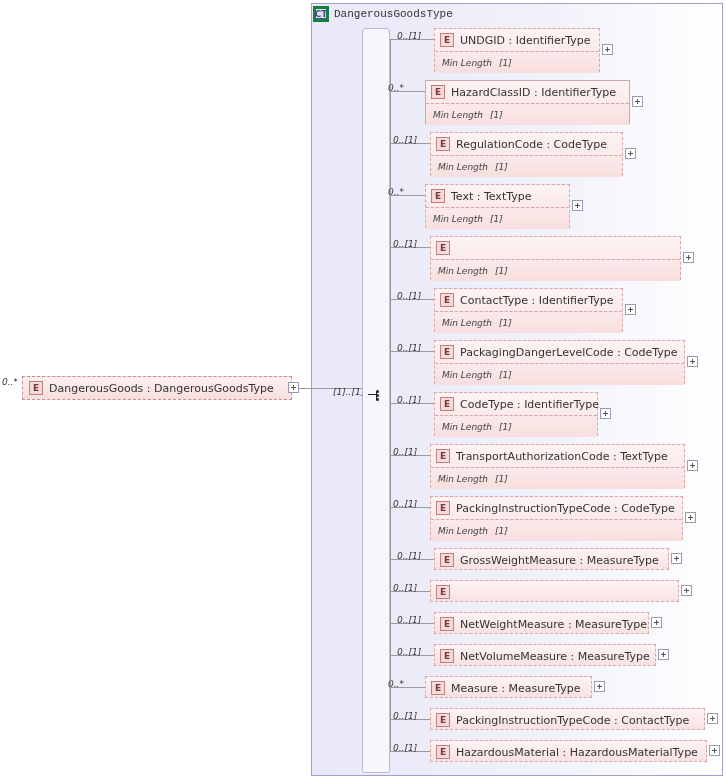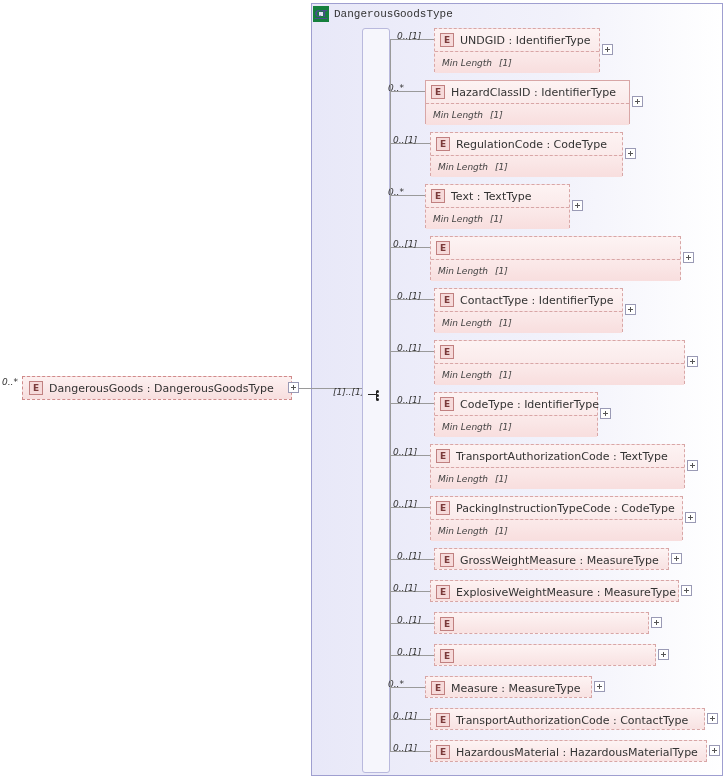--- a/index.html
+++ b/index.html
@@ -22,21 +22,21 @@
     background:linear-gradient(to right,#e8e8f8,#f2f2fb 60%,#ffffff);
     box-sizing:border-box;
   }
   .ct-header{
     position:absolute;left:313px;top:5px;
     display:flex;align-items:center;gap:5px;
     height:18px;
   }
   .ct-badge{
     width:16px;height:16px;
-    border:6px solid #15803d;
+    border:3px solid #15803d;
     background:#e3e3f4;
     color:#4b4b8f;
     font-size:9px;font-weight:bold;
     display:flex;align-items:center;justify-content:center;
     box-sizing:border-box;
     text-decoration:underline;
   }
   .ct-title{font-size:11px;color:#333;font-family:Liberation Mono, monospace;}
 
   
@@ -229,20 +229,21 @@
           <span>Min Length</span>
           <span class="cnt">[1]</span>
         </div>
       </div>
       <div class="plus" style="left: 625px; top: 304px;"></div>
       <div class="ln h" style="left: 390px; top: 351px; width: 44px;"></div>
       <div class="occ-label" style="left: 397px; top: 343px;">0..[1]</div>
       <div class="child dashed" style="left: 434px; top: 340px; width: 251px; height: 44px;">
         <div class="row1">
           <span class="e-badge">E</span>
+          <span class="name">PackagingDangerLevelCode : CodeType</span>
         </div>
         <div class="facet">
           <span>Min Length</span>
           <span class="cnt">[1]</span>
         </div>
       </div>
       <div class="plus" style="left: 687px; top: 356px;"></div>
       <div class="ln h" style="left: 390px; top: 403px; width: 44px;"></div>
       <div class="occ-label" style="left: 397px; top: 395px;">0..[1]</div>
       <div class="child dashed" style="left: 434px; top: 392px; width: 164px; height: 44px;">
@@ -289,55 +290,56 @@
           <span class="e-badge">E</span>
           <span class="name">GrossWeightMeasure : MeasureType</span>
         </div>
       </div>
       <div class="plus" style="left: 671px; top: 553px;"></div>
       <div class="ln h" style="left: 390px; top: 591px; width: 40px;"></div>
       <div class="occ-label" style="left: 393px; top: 583px;">0..[1]</div>
       <div class="child dashed" style="left: 430px; top: 580px; width: 249px; height: 22px;">
         <div class="row1">
           <span class="e-badge">E</span>
-          <span class="name">ExplosiveWeightMeasure : MeasureType</span>
         </div>
       </div>
       <div class="plus" style="left: 681px; top: 585px;"></div>
       <div class="ln h" style="left: 390px; top: 623px; width: 44px;"></div>
       <div class="occ-label" style="left: 397px; top: 615px;">0..[1]</div>
       <div class="child dashed" style="left: 434px; top: 612px; width: 215px; height: 22px;">
         <div class="row1">
           <span class="e-badge">E</span>
+          <span class="name">NetWeightMeasure : MeasureType</span>
         </div>
       </div>
       <div class="plus" style="left: 651px; top: 617px;"></div>
       <div class="ln h" style="left: 390px; top: 655px; width: 44px;"></div>
       <div class="occ-label" style="left: 397px; top: 647px;">0..[1]</div>
       <div class="child dashed" style="left: 434px; top: 644px; width: 222px; height: 22px;">
         <div class="row1">
           <span class="e-badge">E</span>
+          <span class="name">NetVolumeMeasure : MeasureType</span>
         </div>
       </div>
       <div class="plus" style="left: 658px; top: 649px;"></div>
       <div class="ln h" style="left: 390px; top: 687px; width: 35px;"></div>
       <div class="occ-label" style="left: 388px; top: 679px;">0..*</div>
       <div class="child dashed" style="left: 425px; top: 676px; width: 167px; height: 22px;">
         <div class="row1">
           <span class="e-badge">E</span>
           <span class="name">Measure : MeasureType</span>
         </div>
       </div>
       <div class="plus" style="left: 594px; top: 681px;"></div>
       <div class="ln h" style="left: 390px; top: 719px; width: 40px;"></div>
       <div class="occ-label" style="left: 393px; top: 711px;">0..[1]</div>
       <div class="child dashed" style="left: 430px; top: 708px; width: 275px; height: 22px;">
         <div class="row1">
           <span class="e-badge">E</span>
-          <span class="name">TransportAuthorizationCode : ContactType</span>
+          <span class="name">PackingInstructionTypeCode : ContactType</span>
         </div>
       </div>
       <div class="plus" style="left: 707px; top: 713px;"></div>
       <div class="ln h" style="left: 390px; top: 751px; width: 40px;"></div>
       <div class="occ-label" style="left: 393px; top: 743px;">0..[1]</div>
       <div class="child dashed" style="left: 430px; top: 740px; width: 277px; height: 22px;">
         <div class="row1">
           <span class="e-badge">E</span>
           <span class="name">HazardousMaterial : HazardousMaterialType</span>
         </div>

